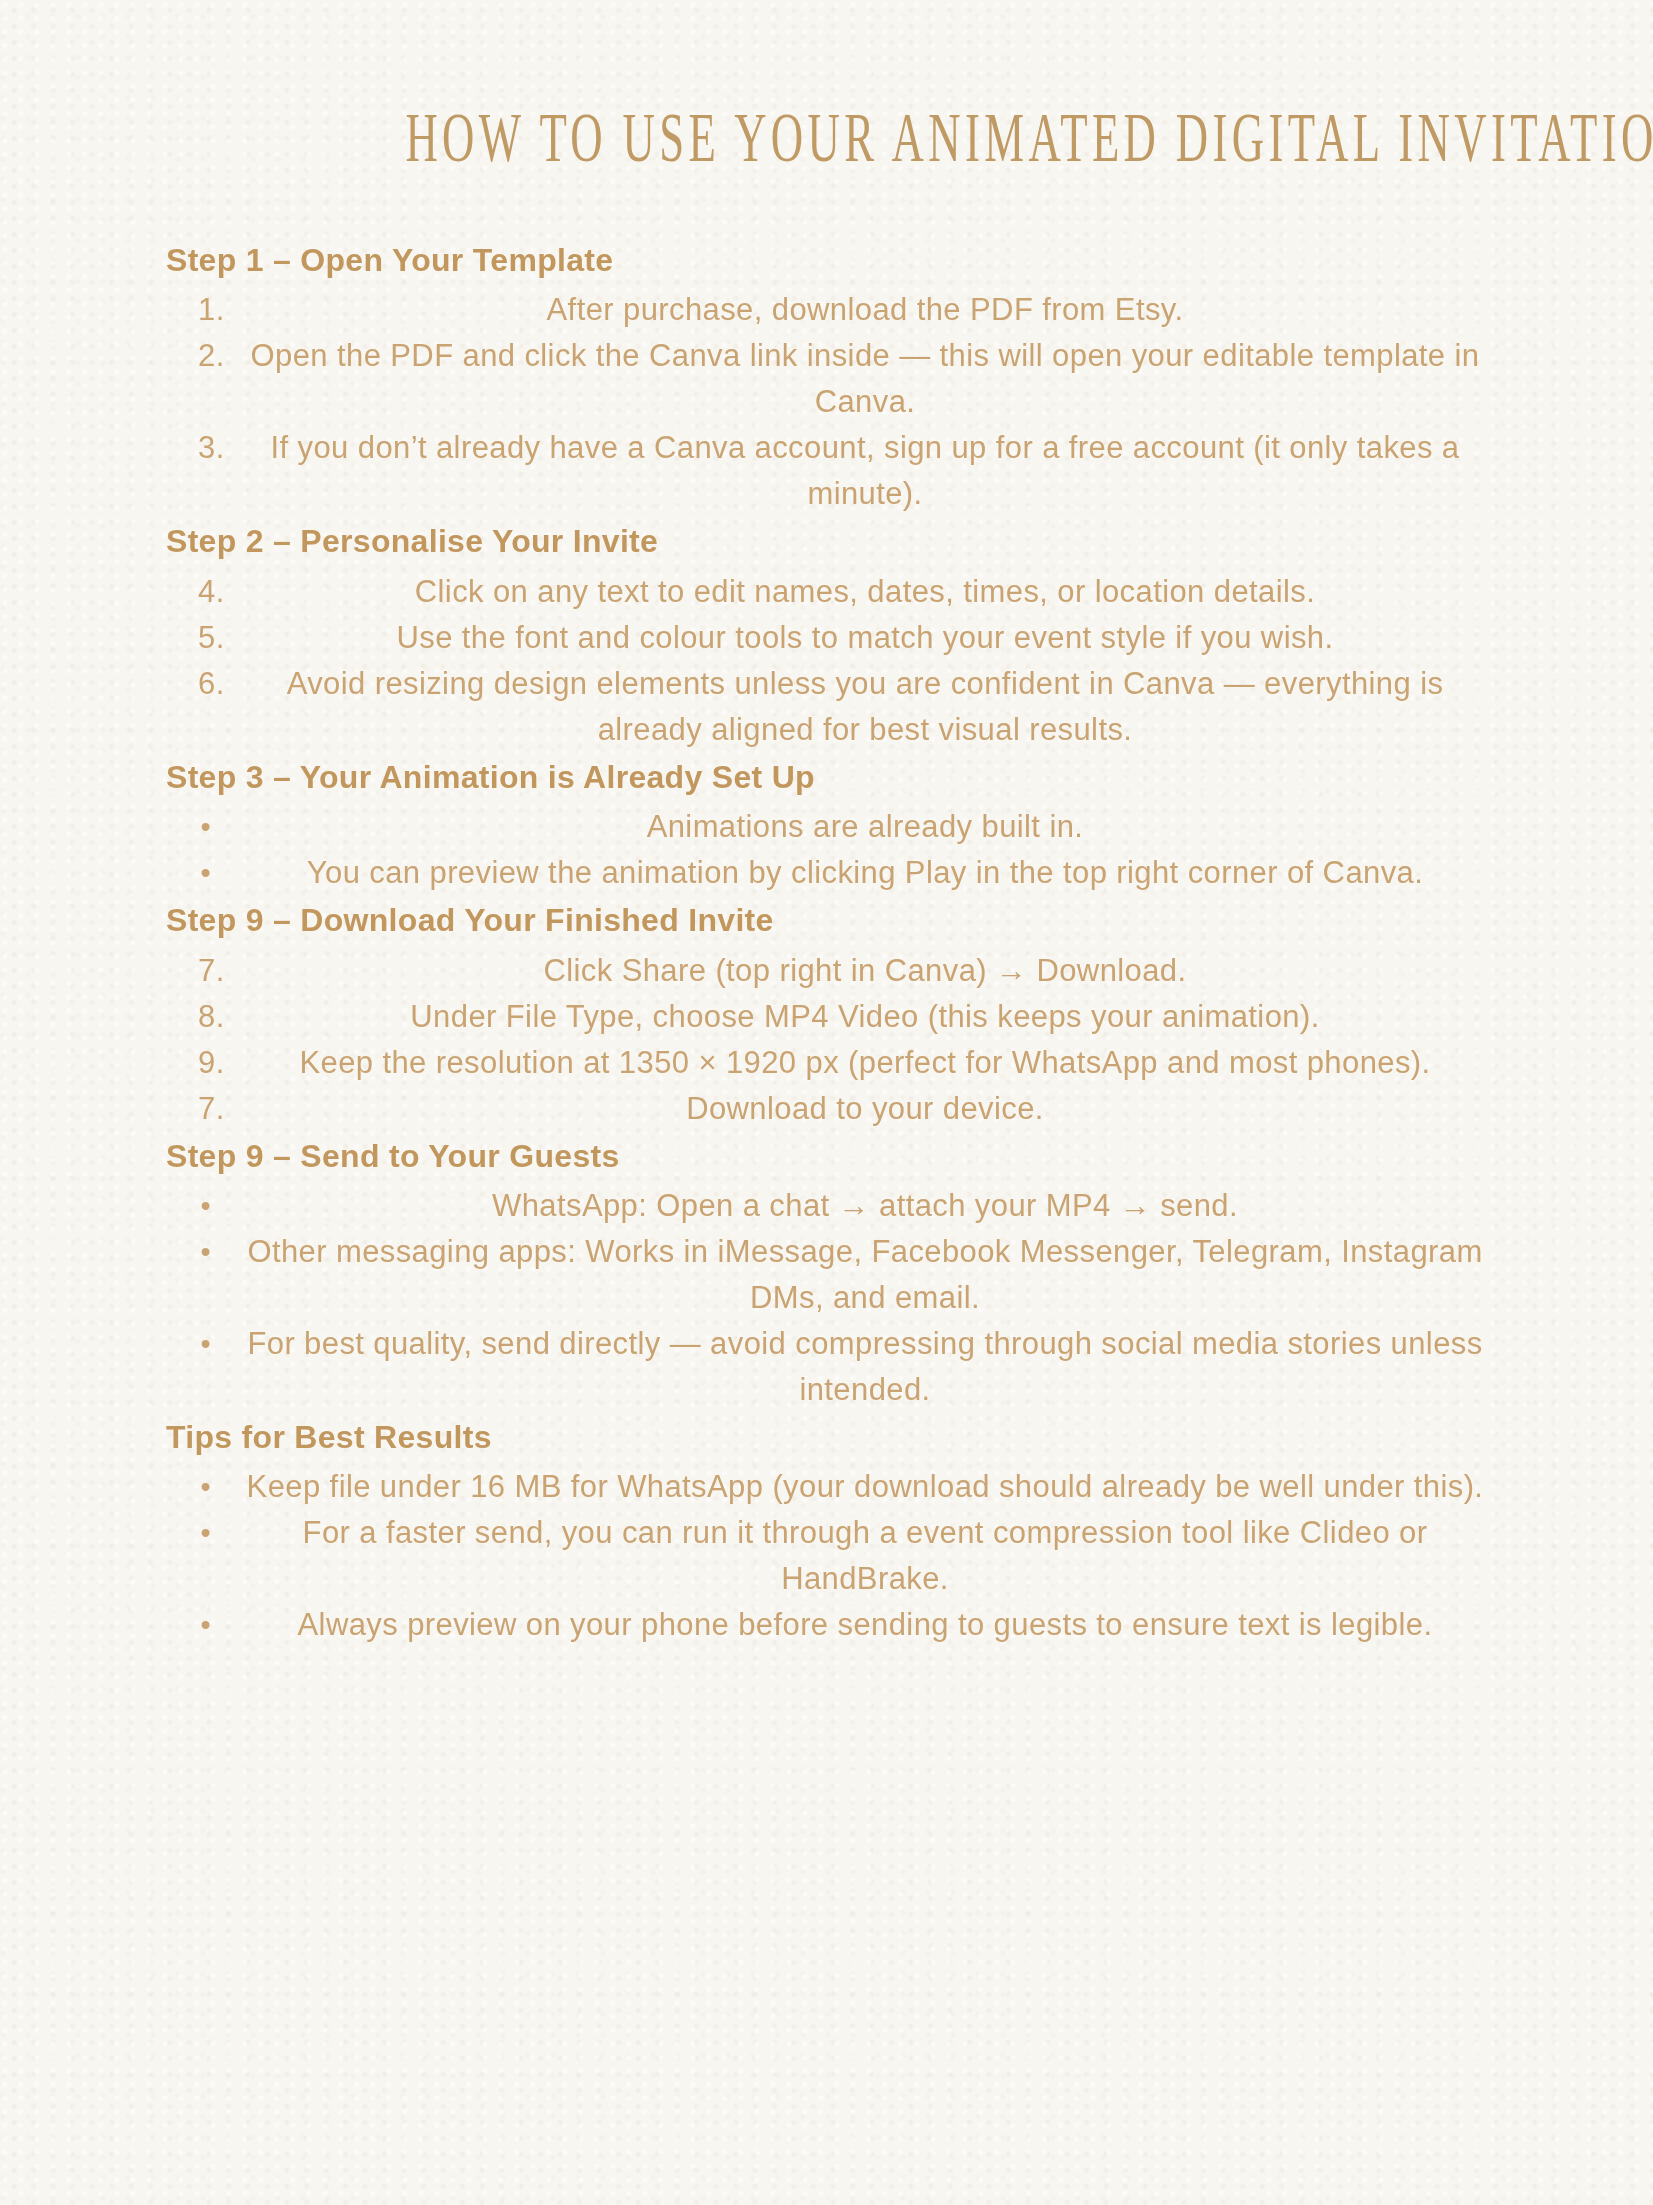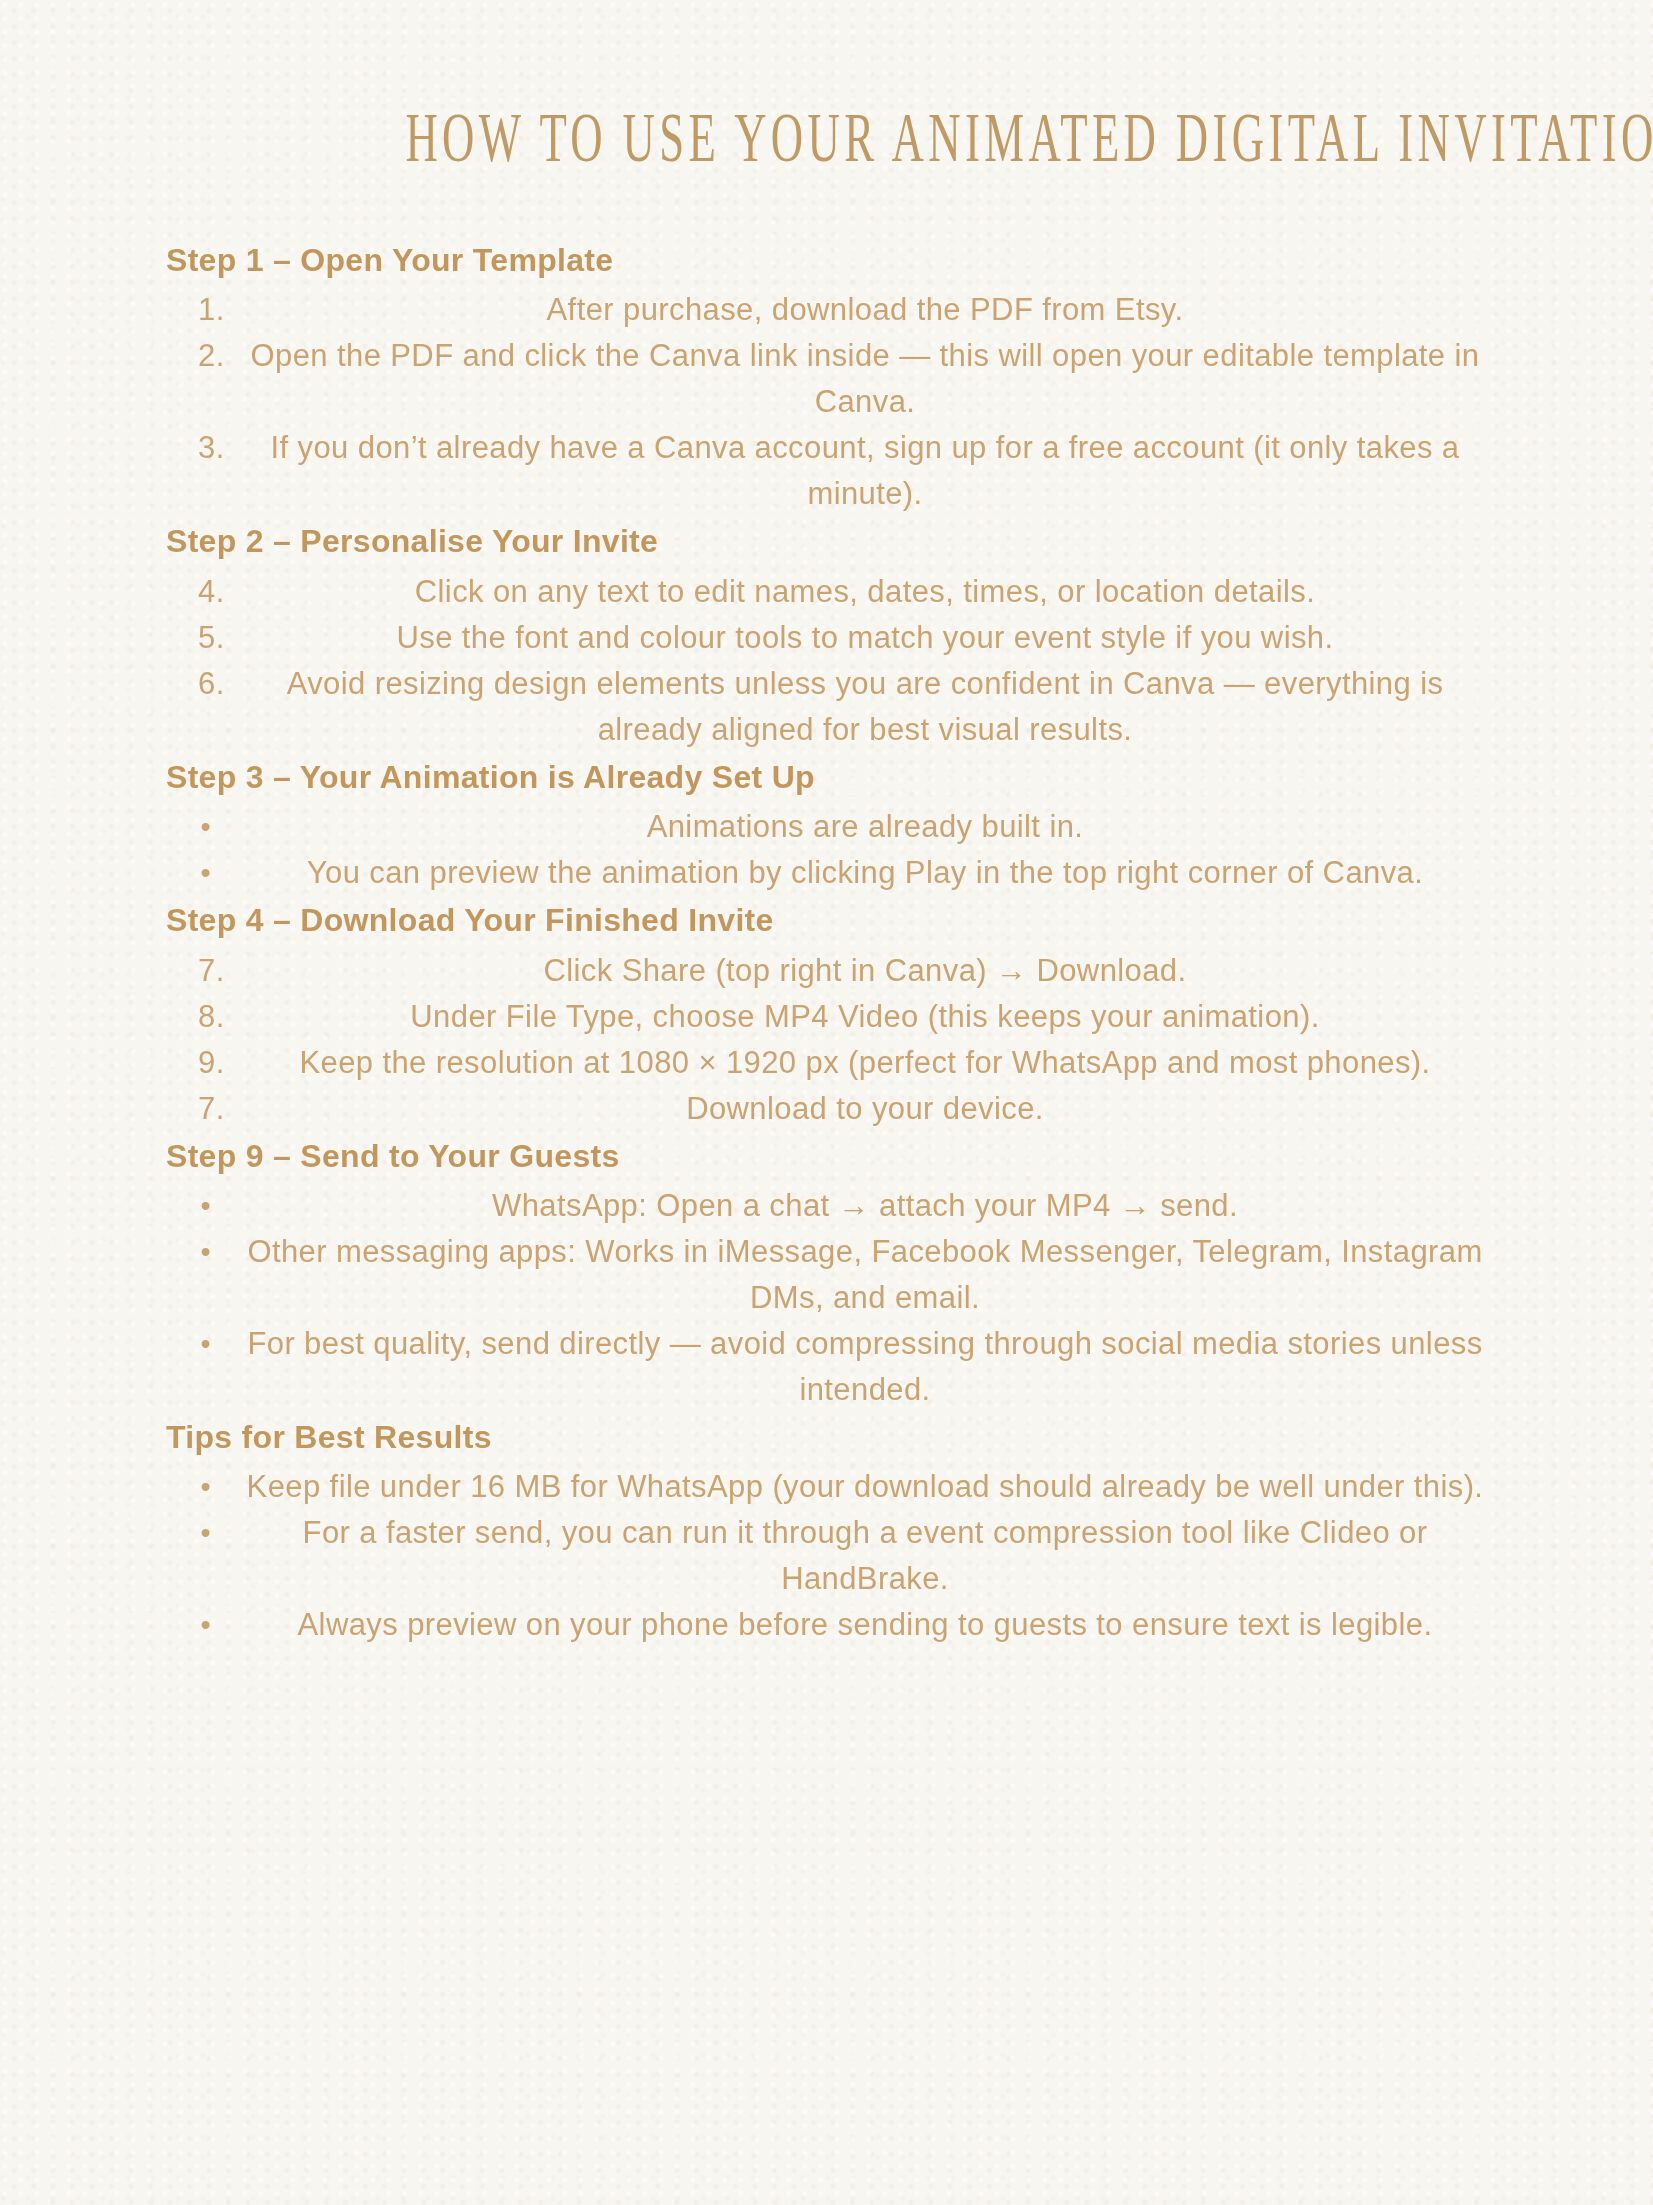--- a/index.html
+++ b/index.html
@@ -108,32 +108,32 @@
         <div class="row">
           <span class="marker bullet">•</span>
           <span class="item-text">Animations are already built in.</span>
         </div>
         <div class="row">
           <span class="marker bullet">•</span>
           <span class="item-text">You can preview the animation by clicking Play in the top right corner of Canva.</span>
         </div>
       </div>
       <div class="section">
-        <div class="section-heading">Step 4 – Download Your Finished Invite</div>
+        <div class="section-heading">Step 9 – Download Your Finished Invite</div>
         <div class="row">
           <span class="marker">7.</span>
           <span class="item-text">Click Share (top right in Canva) → Download.</span>
         </div>
         <div class="row">
           <span class="marker">8.</span>
           <span class="item-text">Under File Type, choose MP4 Video (this keeps your animation).</span>
         </div>
         <div class="row">
           <span class="marker">9.</span>
-          <span class="item-text">Keep the resolution at 1080 × 1920 px (perfect for WhatsApp and most phones).</span>
+          <span class="item-text">Keep the resolution at 1350 × 1920 px (perfect for WhatsApp and most phones).</span>
         </div>
         <div class="row">
           <span class="marker">7.</span>
           <span class="item-text">Download to your device.</span>
         </div>
       </div>
       <div class="section">
         <div class="section-heading">Step 9 – Send to Your Guests</div>
         <div class="row">
           <span class="marker bullet">•</span>

